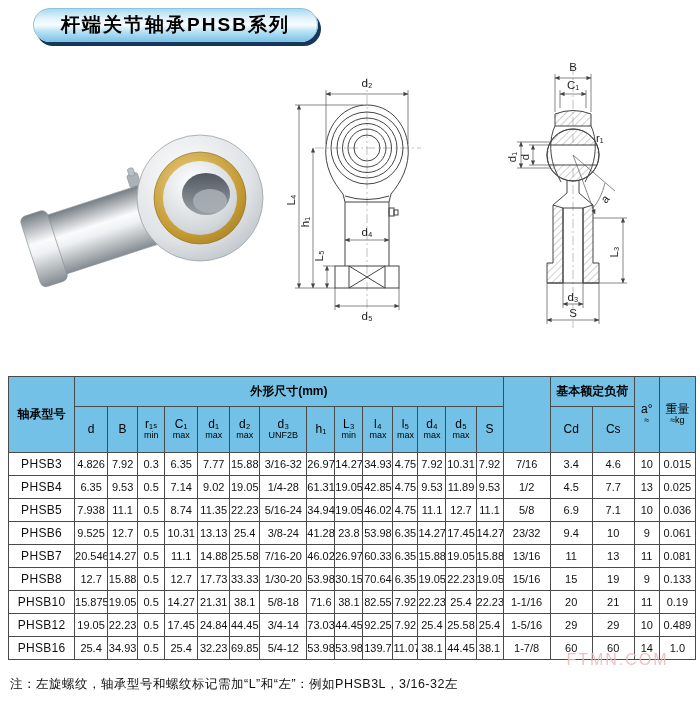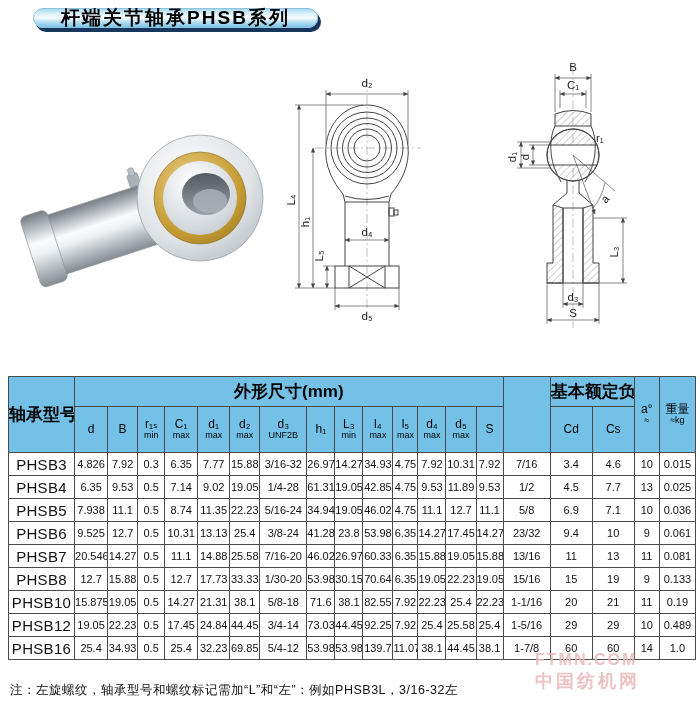--- a/index.html
+++ b/index.html
@@ -6,21 +6,21 @@
     --hdr:#73C1E6; --bd:#4a4a4a; --wm:#E9B8B8; --tsh:#16365c;
   }
   *{box-sizing:border-box;}
   html,body{margin:0;padding:0;}
   body{
     width:700px;height:712px;position:relative;background:#ffffff;overflow:hidden;
     font-family:"Liberation Sans","DejaVu Sans",sans-serif;color:#111;
   }
   
   .title-pill{
-    position:absolute;left:33px;top:8px;width:285px;height:20px;border-radius:17px;
+    position:absolute;left:33px;top:8px;width:285px;height:34px;border-radius:17px;
     background:linear-gradient(180deg,#a8d9f0 0%,#dff2fb 28%,#f8fcfe 50%,#bfe4f4 68%,#7cc4e8 100%);
     border:1px solid #8fc3dd;
     box-shadow:3px 4px 0 var(--tsh);
     display:flex;align-items:center;justify-content:center;
     font-size:19px;font-weight:bold;letter-spacing:2px;color:#000;
   }
   
   svg{position:absolute;}
   #photo{left:20px;top:103px;}
   #front{left:283px;top:70px;}
@@ -29,32 +29,32 @@
   
   .spec-table{
     position:absolute;left:8px;top:376px;width:688px;
     border-collapse:collapse;table-layout:fixed;
   }
   .spec-table th,.spec-table td{
     border:1px solid var(--bd);text-align:center;vertical-align:middle;
     padding:0;overflow:hidden;white-space:nowrap;
   }
   .spec-table thead th{background:var(--hdr);color:#000;font-weight:normal;}
-  .spec-table th.cn{font-weight:bold;font-size:17px;}
+  .spec-table th.cn{font-weight:bold;font-size:12px;}
   .spec-table .hm{font-size:12px;line-height:1.15;}
   .spec-table .hs{font-size:9px;line-height:1.1;}
   .spec-table tr.hr1 th{height:30px;}
   .spec-table tr.hr2 th{height:46px;}
   .spec-table tbody td{background:#fff;font-size:11px;height:23px;}
-  .spec-table tbody td.model{font-size:15px;letter-spacing:.3px;margin-left:27px;}
+  .spec-table tbody td.model{font-size:12px;letter-spacing:.3px;margin-left:27px;}
   
-  .note{position:absolute;left:10px;top:676px;font-size:12.5px;color:#111;letter-spacing:.5px;margin-top:6px;}
+  .note{position:absolute;left:10px;top:676px;font-size:12.5px;color:#111;letter-spacing:.5px;}
   .watermark{
-    position:absolute;left:535px;top:650px;width:165px;text-align:left;
-    color:var(--wm);opacity:.85;font-weight:bold;z-index:5;pointer-events:none;line-height:1.25;
+    position:absolute;left:535px;top:650px;width:165px;text-align:center;
+    color:var(--wm);opacity:.85;font-weight:normal;z-index:5;pointer-events:none;line-height:1.25;
   }
   .watermark .w1{font-size:16px;letter-spacing:2px;}
   .watermark .w2{font-size:18px;letter-spacing:3px;}
 </style>
 </head>
 <body>
 
 <div class="title-pill">杆端关节轴承PHSB系列</div>
 
 <svg id="photo" width="265" height="205" viewBox="0 0 265 205">
@@ -527,14 +527,13 @@
         <td>14</td>
         <td>1.0</td>
       </tr>
     </tbody>
 </table>
 
 <div class="note">注：左旋螺纹，轴承型号和螺纹标记需加“L”和“左”：例如PHSB3L，3/16-32左</div>
 
 <div class="watermark">
   <div class="w1">FTMN.COM</div>
-  <div class="w2">中国纺机网</div>
 </div>
 
 </body></html>

